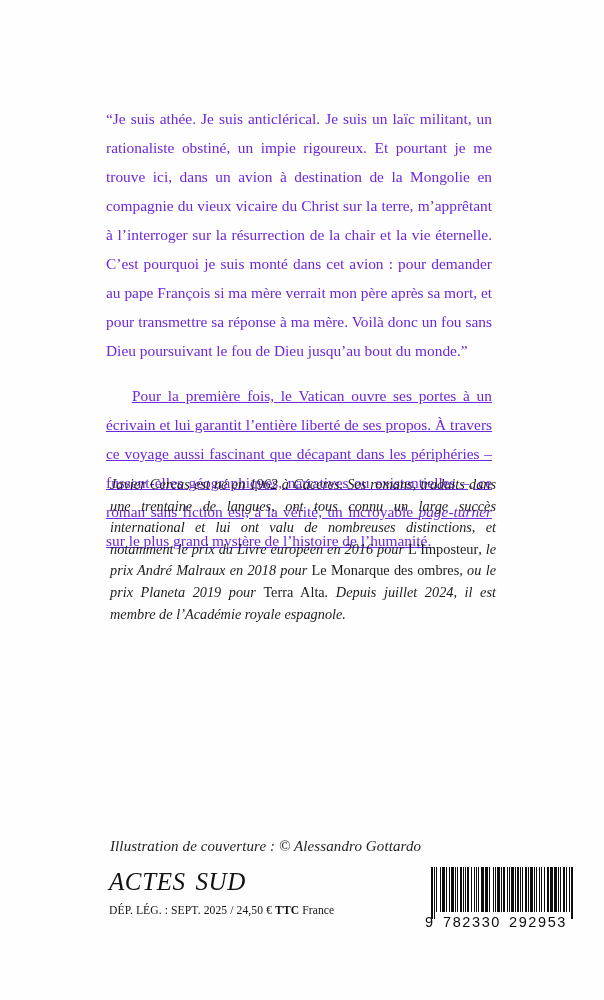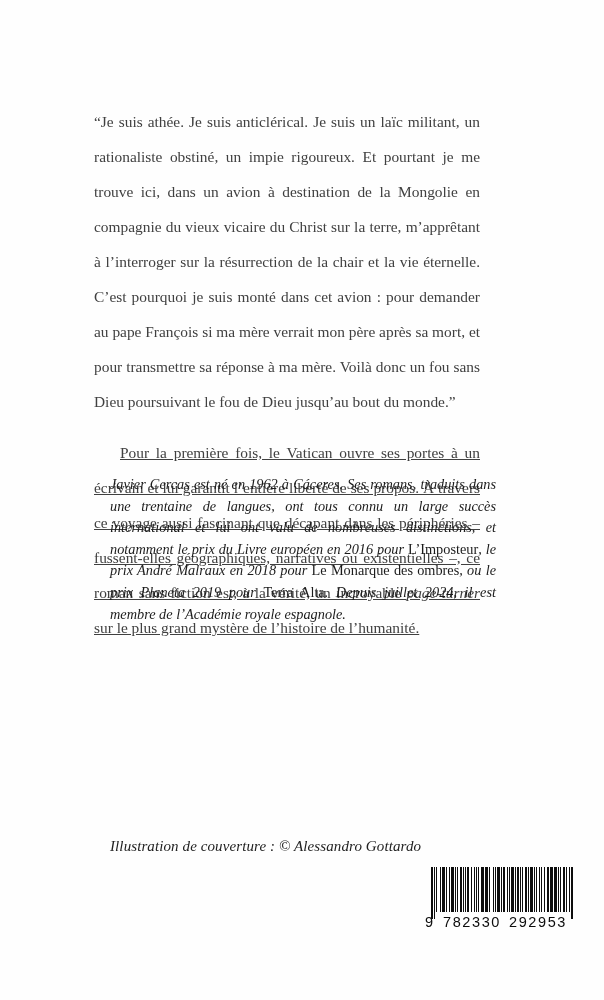--- a/index.html
+++ b/index.html
@@ -33,28 +33,28 @@
     font-style: italic;
     font-size: 15.5px;
     letter-spacing: 0.55px;
     color: #161616;
     white-space: nowrap;
   }
 
   
   .copy {
     position: absolute;
-    left: 94px;
+    left: 106px;
     top: 104px;
     width: 386px;
     font-size: 15.4px;
-    line-height: 35px;
+    line-height: 29px;
     text-align: justify;
     text-justify: inter-word;
-    color: #404040;
+    color: #6d28d9;
     hyphens: none;
   }
   .copy p {
     margin: 0;
   }
   .copy p.quote-para {
     text-indent: 0;
   }
   .copy p.pitch-para {
     text-indent: 26px;
@@ -202,20 +202,24 @@
     </p>
   </div>
 
   <div class="bio">
     <p><span>Javier Cercas est né en 1962 à Cáceres. Ses romans, traduits dans une trentaine de langues, ont tous connu un large succès international et lui ont valu de nombreuses distinctions, et notamment le prix du Livre européen en 2016 pour </span><span class="title-roman">L’Imposteur</span><span>, le prix André Malraux en 2018 pour </span><span class="title-roman">Le Monarque des ombres</span><span>, ou le prix Planeta 2019 pour </span><span class="title-roman">Terra Alta</span><span>. Depuis juillet 2024, il est membre de l’Académie royale espagnole.</span></p>
   </div>
 
   <div class="credit">Illustration de couverture : © Alessandro Gottardo</div>
 
   <div class="publisher">
+    <div class="publisher-logo">ACTES SUD</div>
+    <div class="legal-line">
+      <span>DÉP. LÉG. : SEPT. 2025 / 24,50 € </span><span class="ttc">TTC</span><span> France</span>
+    </div>
   </div>
 
   <div class="barcode-area">
     <div class="barcode-bars" id="barcode-bars">
         <i class="guard" style="width: 2.04px;"></i>
         <i class="space" style="width: 1.02px;"></i>
         <i class="guard" style="width: 1.02px;"></i>
         <i class="space" style="width: 2.04px;"></i>
         <i style="width: 1.02px;"></i>
         <i class="space" style="width: 3.06px;"></i>

